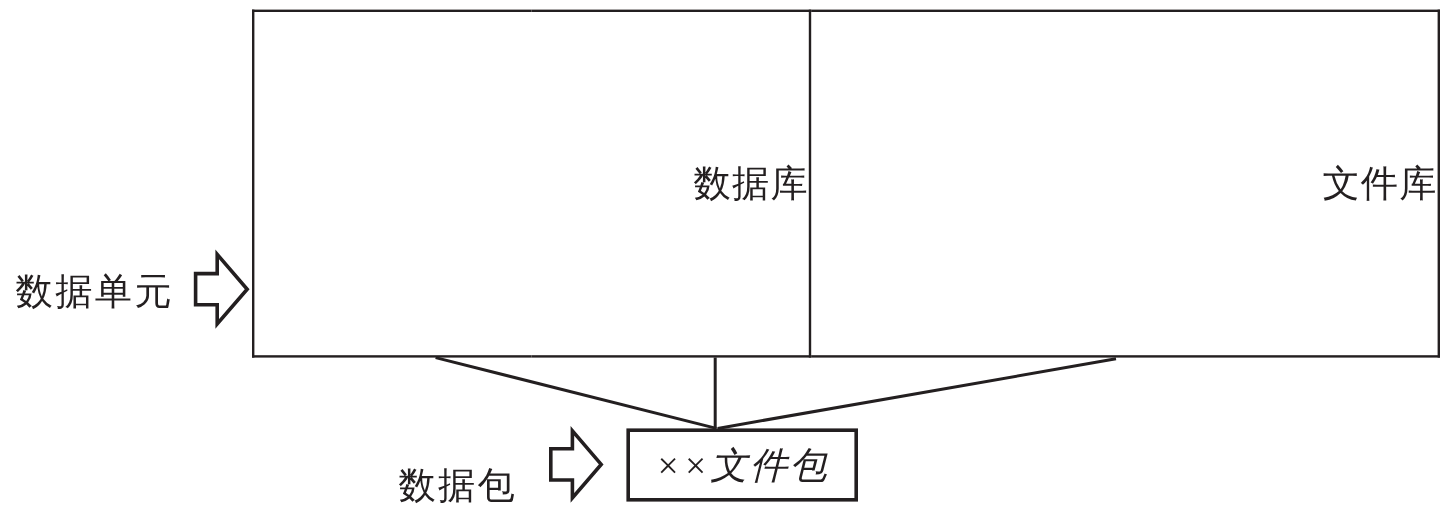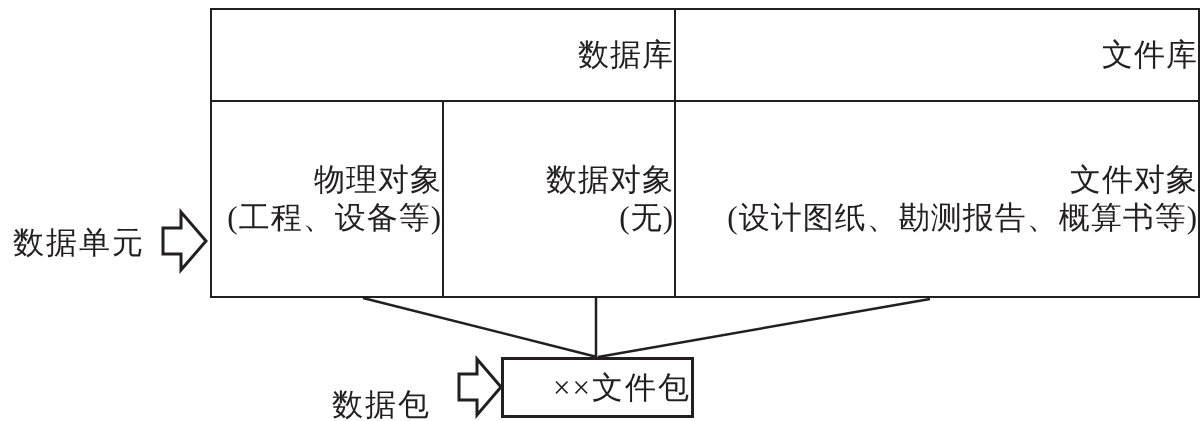--- a/index.html
+++ b/index.html
@@ -46,32 +46,33 @@
     position: absolute;
     font-size: 31px;
     letter-spacing: 2px;
     white-space: nowrap;
   }
   #label-data-unit   { left: 13px;  top: 222px; }
   #label-data-package{ left: 332px; top: 384px; }
   
   #package-box {
     position: absolute;
-    left: 501px;
+    left: 522px;
     top: 357px;
     width: 193px;
     height: 61px;
     box-sizing: border-box;
     border: 3px solid #231f20;
     background: #ffffff;
     display: flex;
     align-items: center;
-    justify-content: flex-end;
+    justify-content: center;
     font-size: 31px;
     letter-spacing: 2px;
+    font-style: italic;
   }
   
   #overlay {
     position: absolute;
     left: 0;
     top: 0;
     width: 1204px;
     height: 421px;
     pointer-events: none;
   }
@@ -80,34 +81,20 @@
 <body>
 
 <table class="grid">
   <tbody>
       <tr class="hdr">
     <td colspan="2">
       <span class="cell-title">数据库</span>
     </td>
     <td class="col3">
       <span class="cell-title">文件库</span>
-    </td>
-  </tr>
-  <tr class="r2">
-    <td class="col1">
-      <span class="cell-title">物理对象</span>
-      <span class="cell-sub">(工程、设备等)</span>
-    </td>
-    <td class="col2">
-      <span class="cell-title">数据对象</span>
-      <span class="cell-sub">(无)</span>
-    </td>
-    <td class="col3">
-      <span class="cell-title">文件对象</span>
-      <span class="cell-sub">(设计图纸、勘测报告、概算书等)</span>
     </td>
   </tr>
 </tbody>
   </table>
 
 <div class="float-label" id="label-data-unit">数据单元</div>
 
 <div class="float-label" id="label-data-package">数据包</div>
 
 <div id="package-box">

